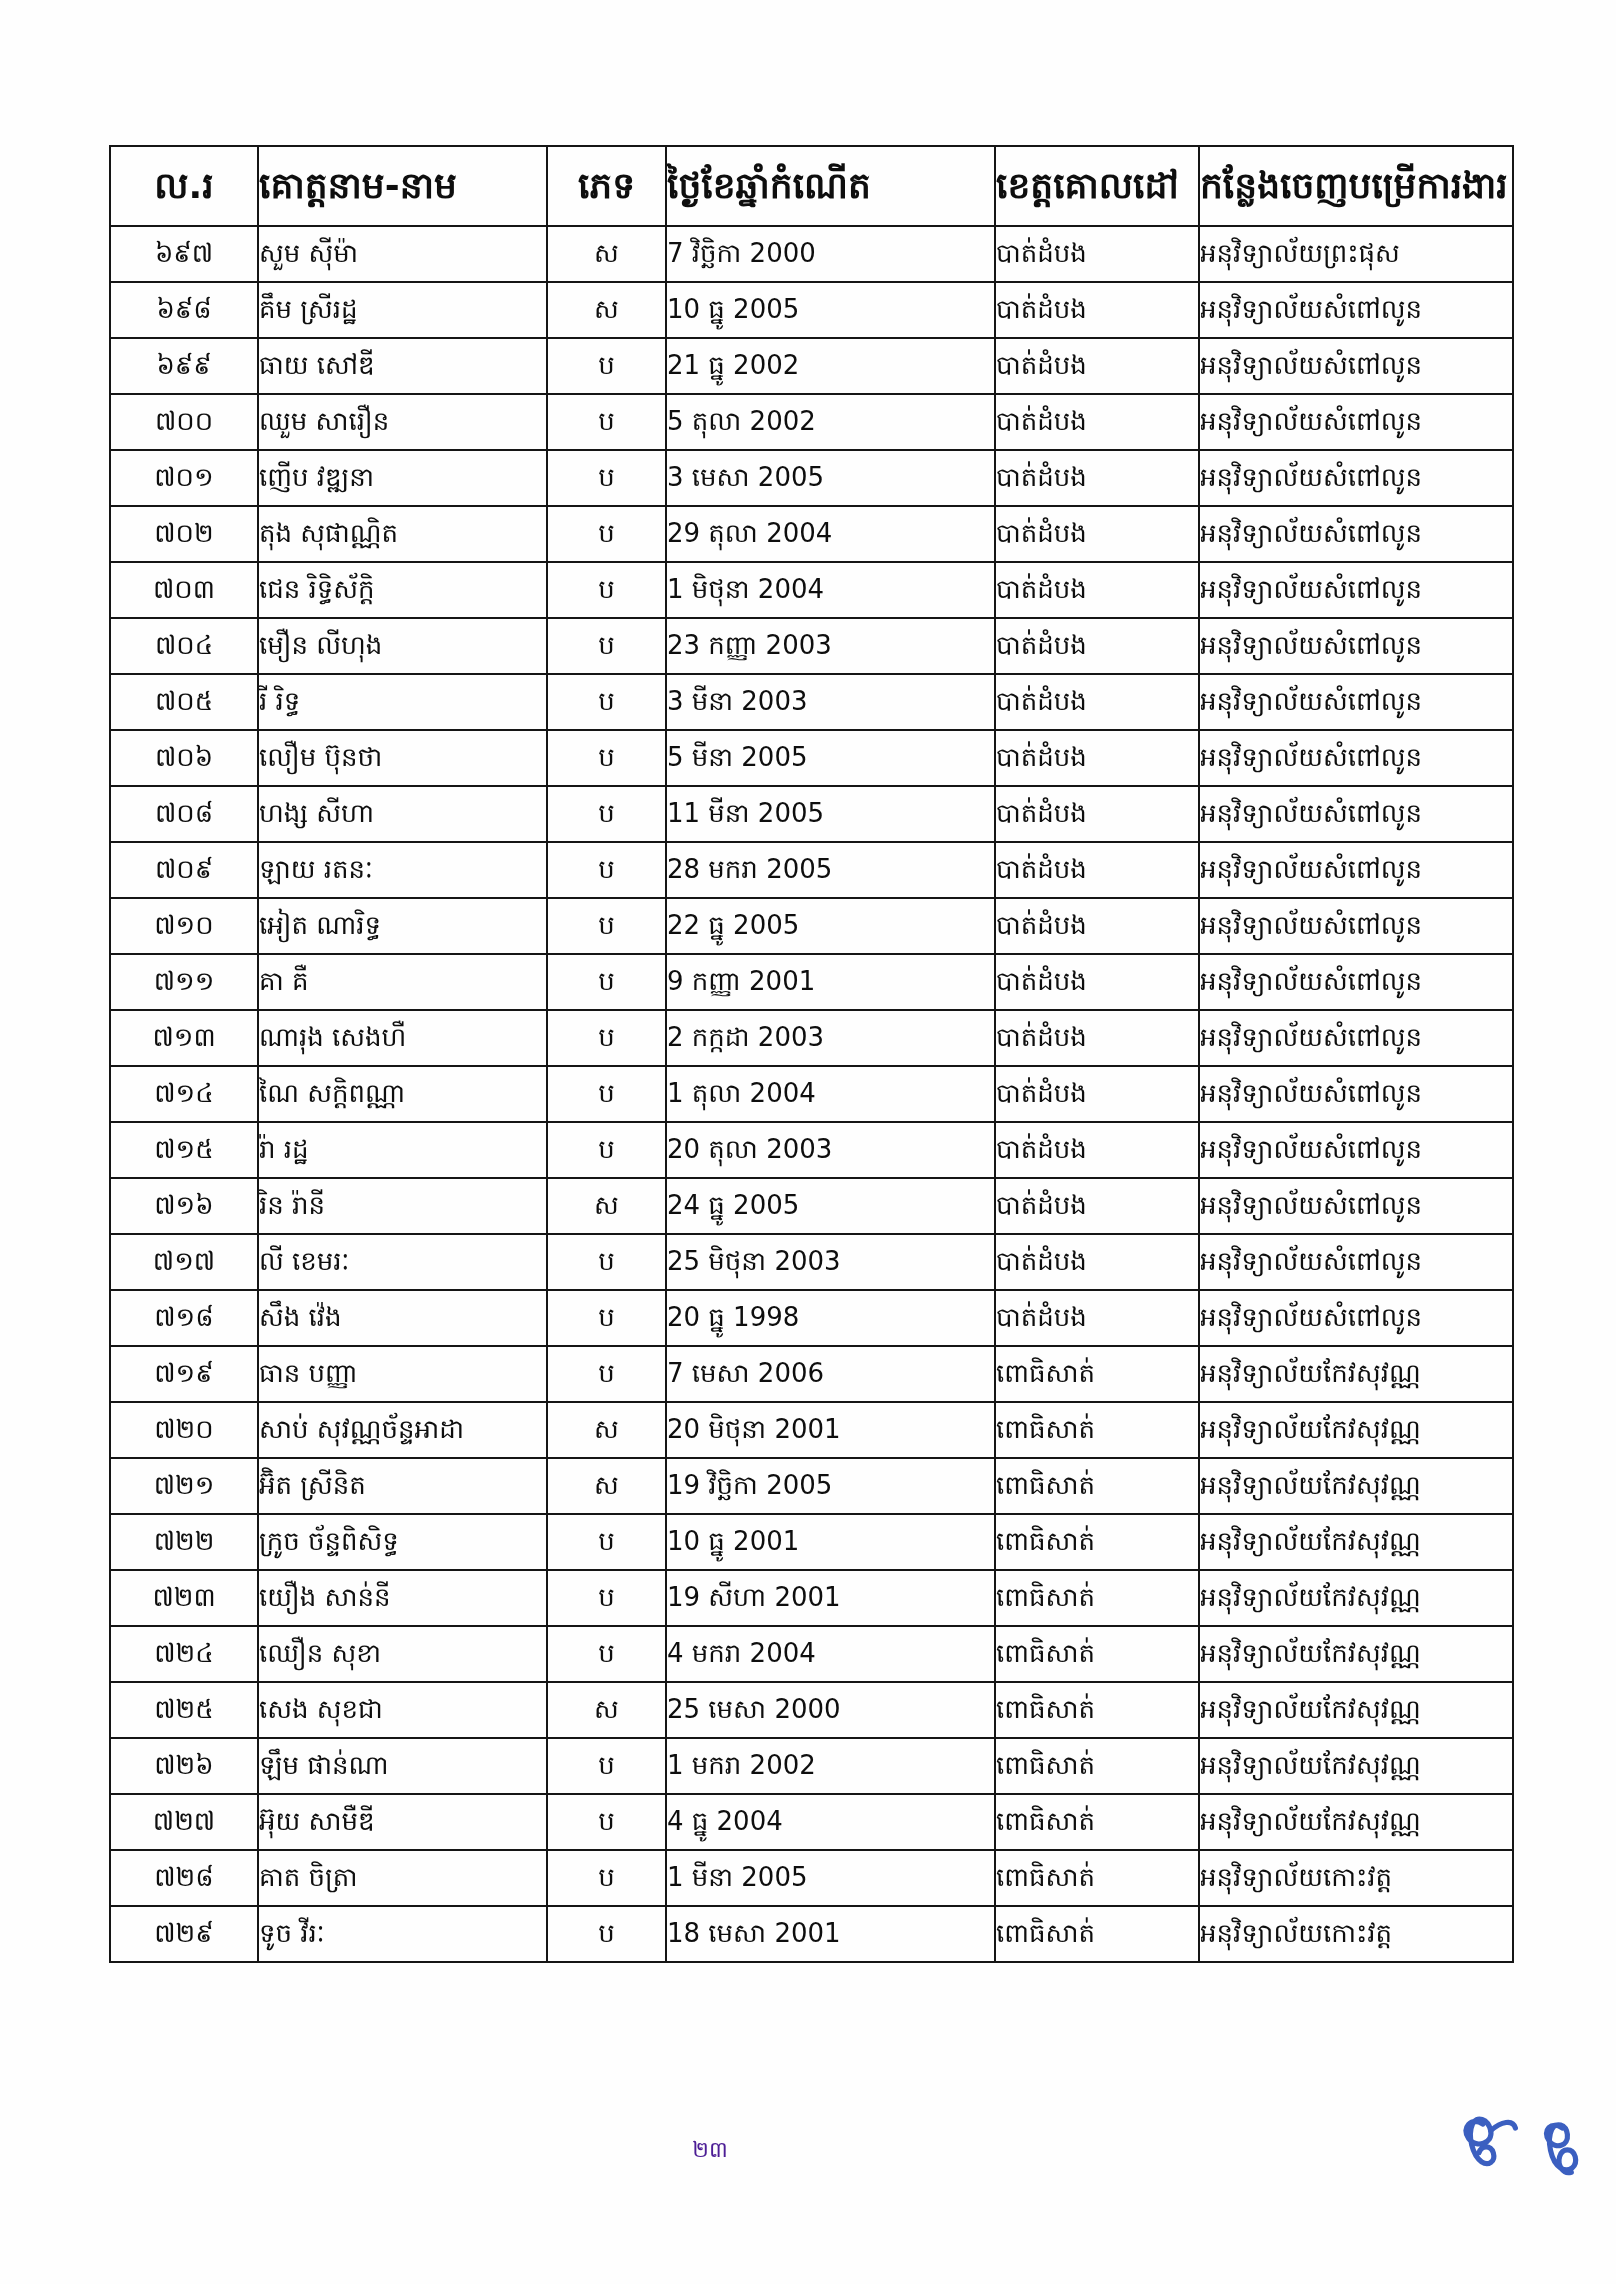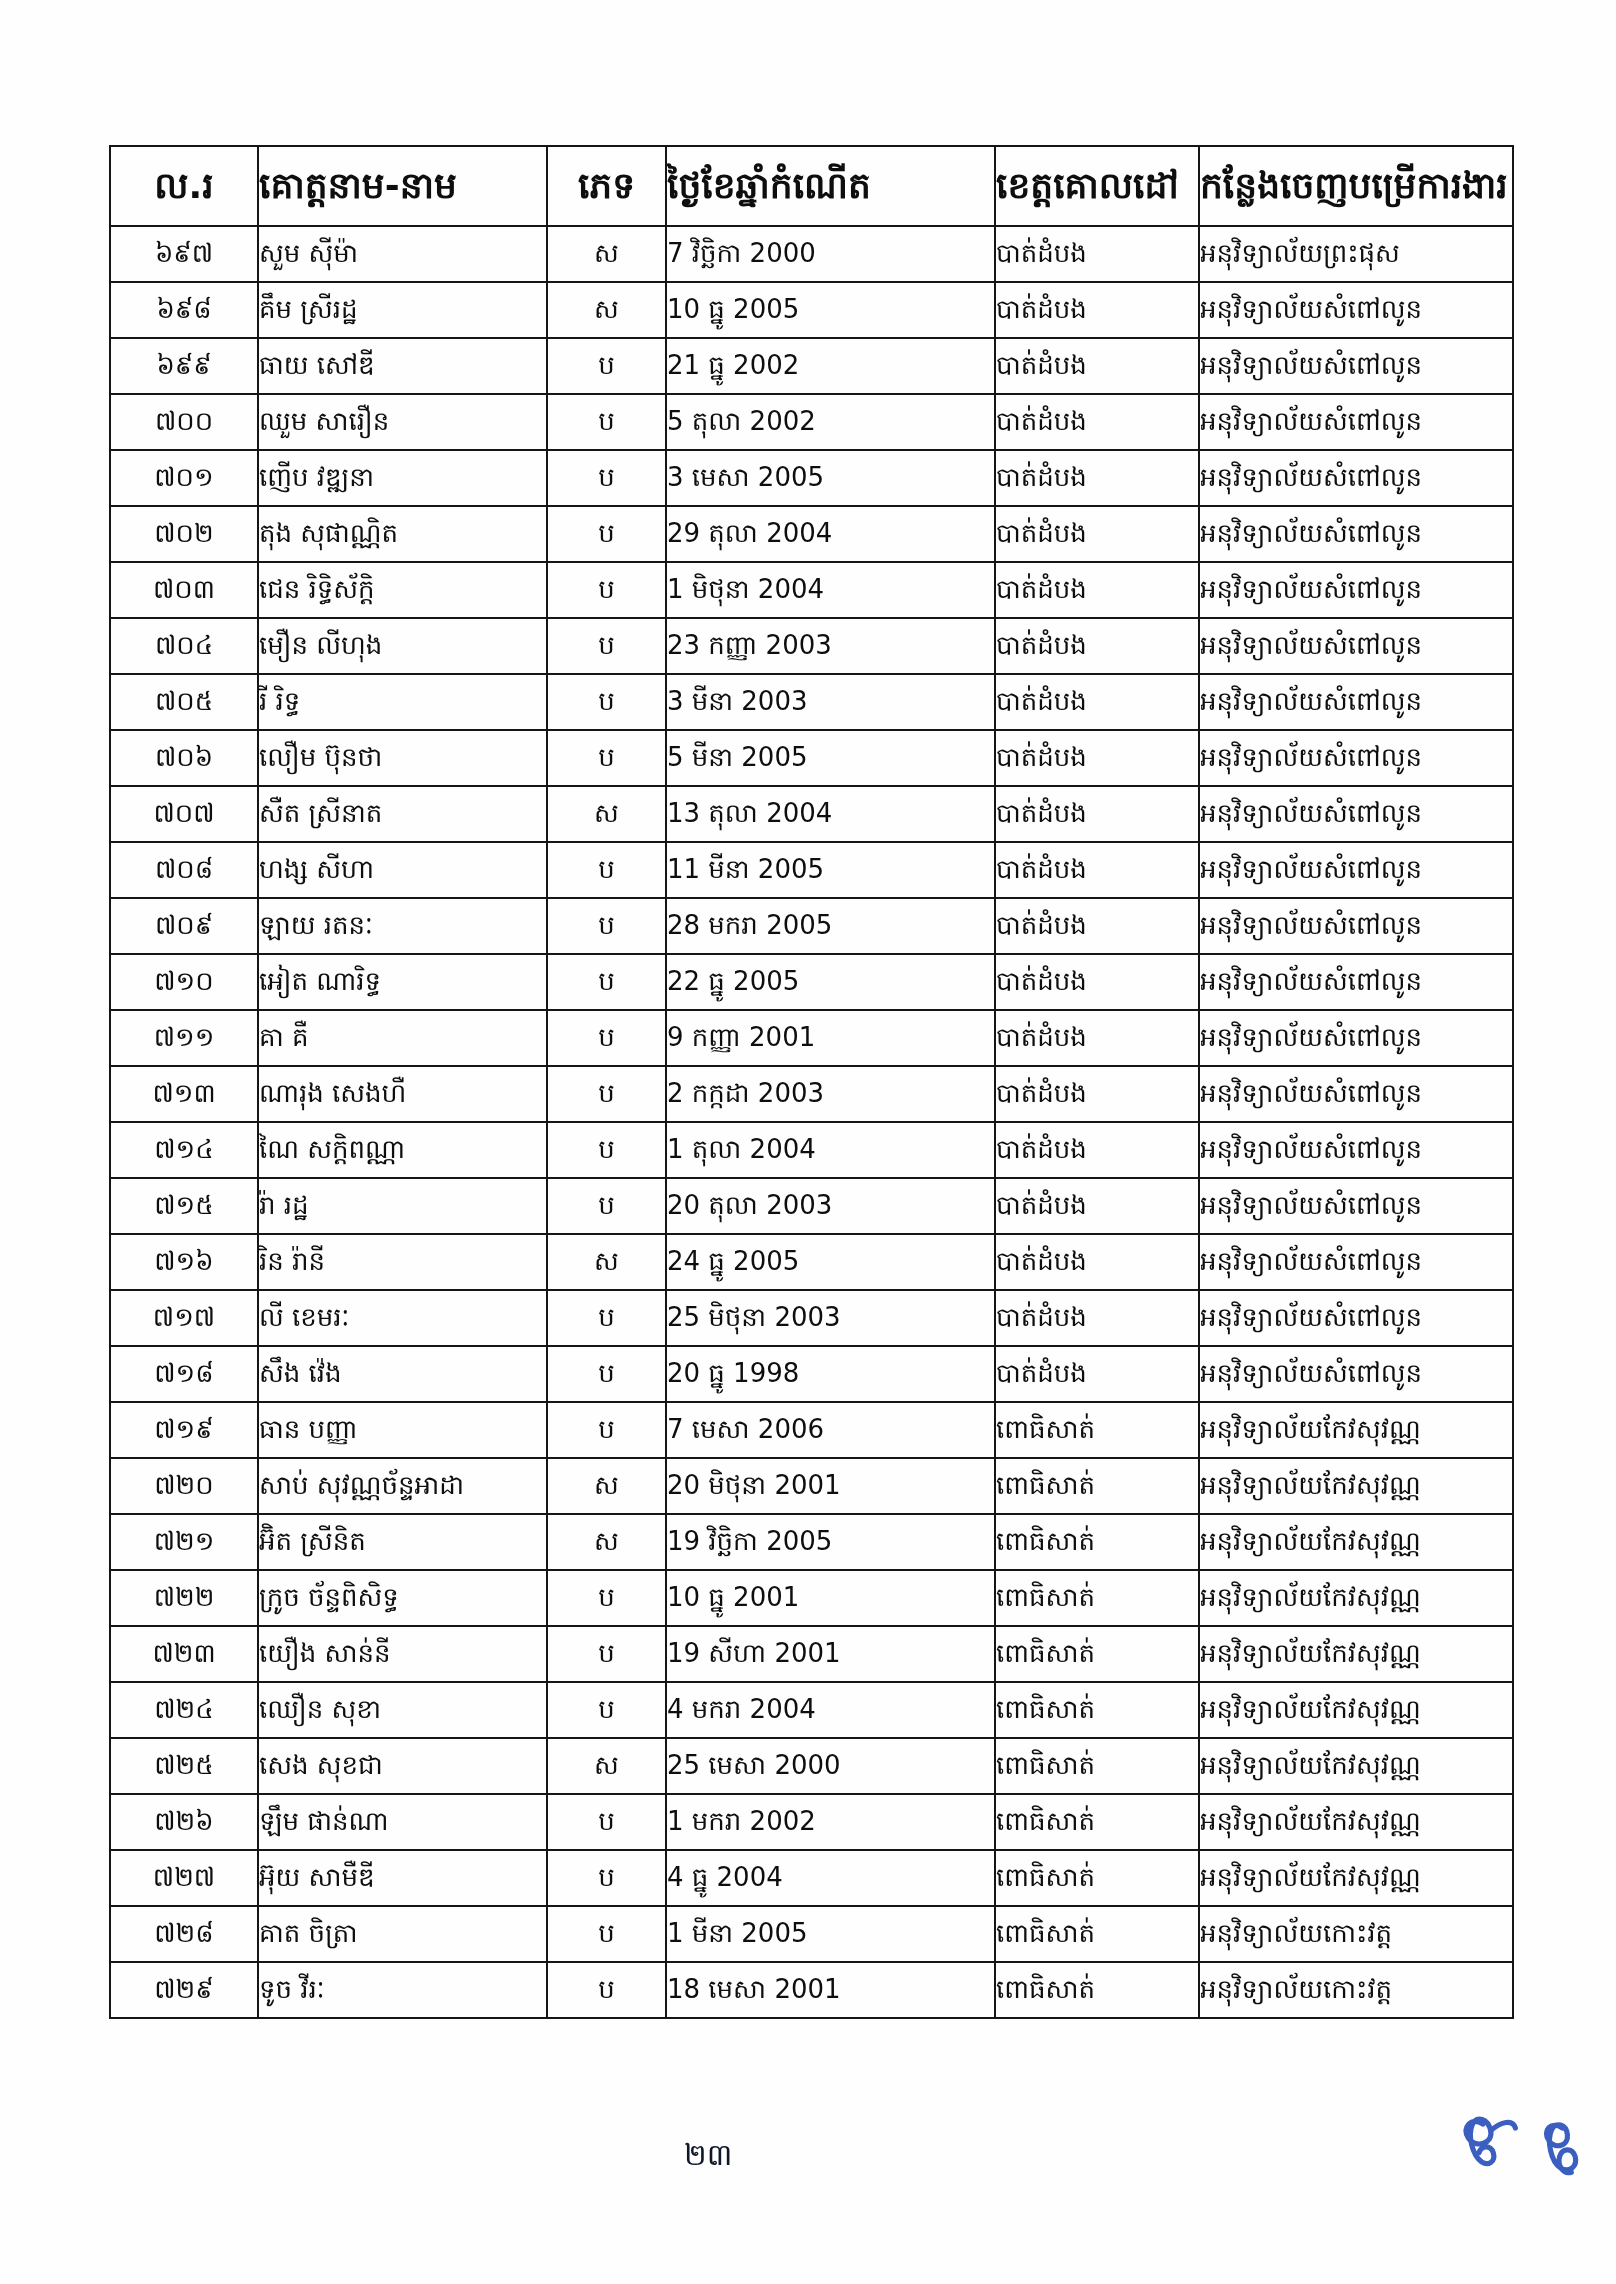--- a/index.html
+++ b/index.html
@@ -60,22 +60,23 @@
   td.c3 { text-align: left; padding-left: 22px; }
   th.h4 { text-align: left; padding-left: 19.5px; }
   td.c4 { text-align: left; padding-left: 19.5px; }
   th.h5 { text-align: left; padding-left: 17px; border-radius: 17px; }
   td.c5 { text-align: left; padding-left: 17px; border-radius: 11px; }
   .page-number {
     position: absolute;
     left: 684px;
     top: 2136px;
     width: 52px;
-    font-size: 30px;
-    color: #0f172a;
+    text-align: center;
+    font-size: 22px;
+    color: #4c1d95;
   }
   .signature {
     position: absolute;
     left: 1453px;
     top: 2102px;
     width: 156px;
     height: 130px;
   }
 </style>
 </head>
@@ -177,28 +178,20 @@
         </tr>
         <tr>
           <td class="c0">៧០៦</td>
           <td class="c1">លឿម ប៊ុនថា</td>
           <td class="c2">ប</td>
           <td class="c3">5 មីនា 2005</td>
           <td class="c4">បាត់ដំបង</td>
           <td class="c5">អនុវិទ្យាល័យសំពៅលូន</td>
         </tr>
         <tr>
-          <td class="c0">៧០៧</td>
-          <td class="c1">សឺត ស្រីនាត</td>
-          <td class="c2">ស</td>
-          <td class="c3">13 តុលា 2004</td>
-          <td class="c4">បាត់ដំបង</td>
-          <td class="c5">អនុវិទ្យាល័យសំពៅលូន</td>
-        </tr>
-        <tr>
           <td class="c0">៧០៨</td>
           <td class="c1">ហង្ស សីហា</td>
           <td class="c2">ប</td>
           <td class="c3">11 មីនា 2005</td>
           <td class="c4">បាត់ដំបង</td>
           <td class="c5">អនុវិទ្យាល័យសំពៅលូន</td>
         </tr>
         <tr>
           <td class="c0">៧០៩</td>
           <td class="c1">ឡាយ រតនៈ</td>

